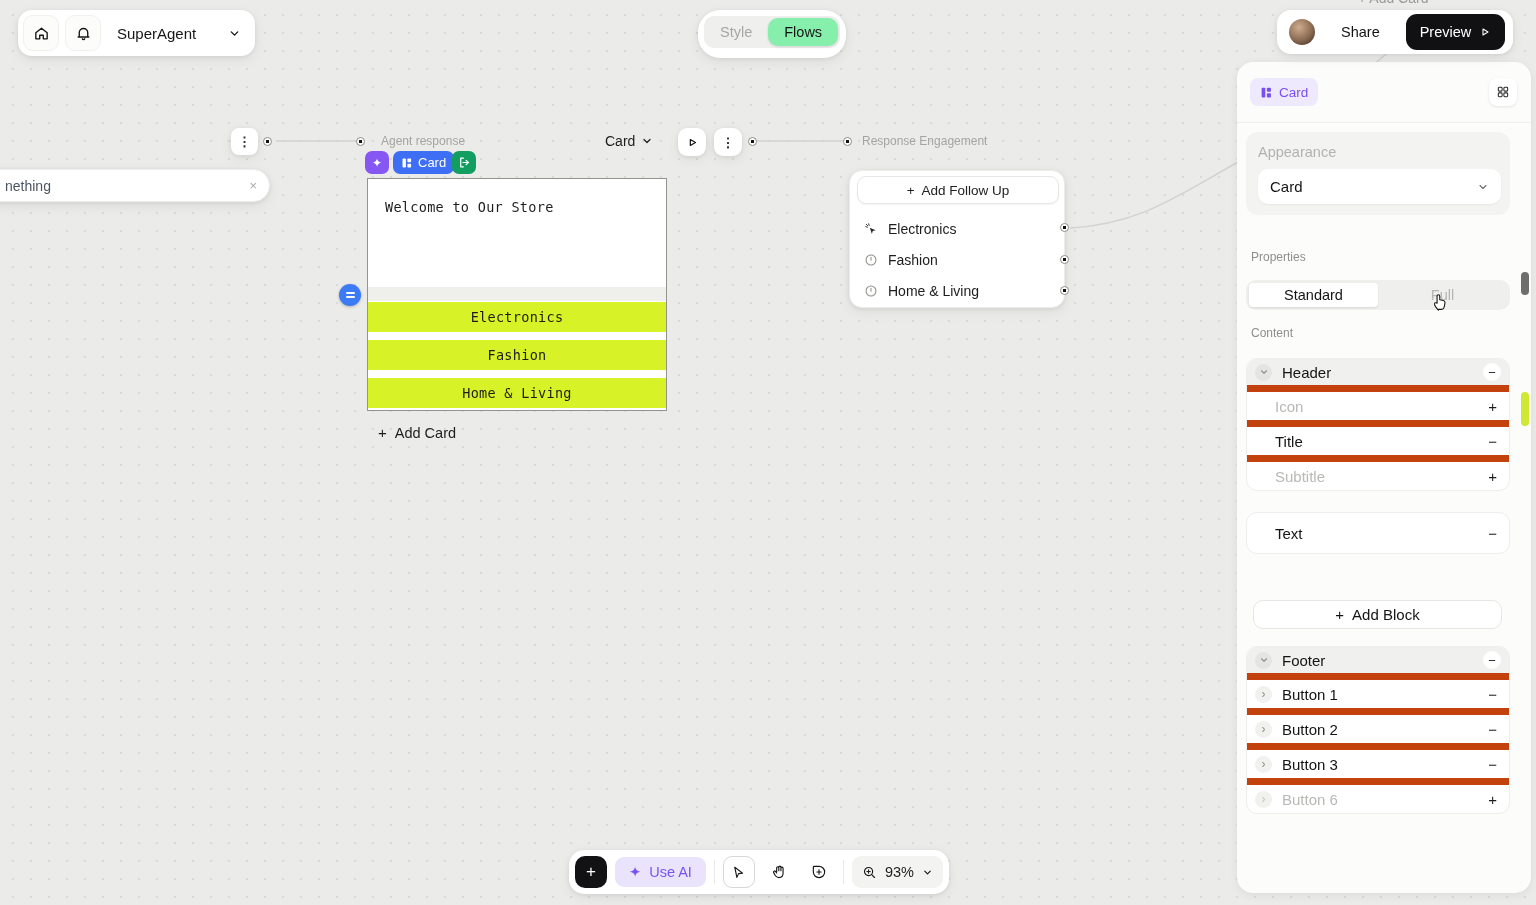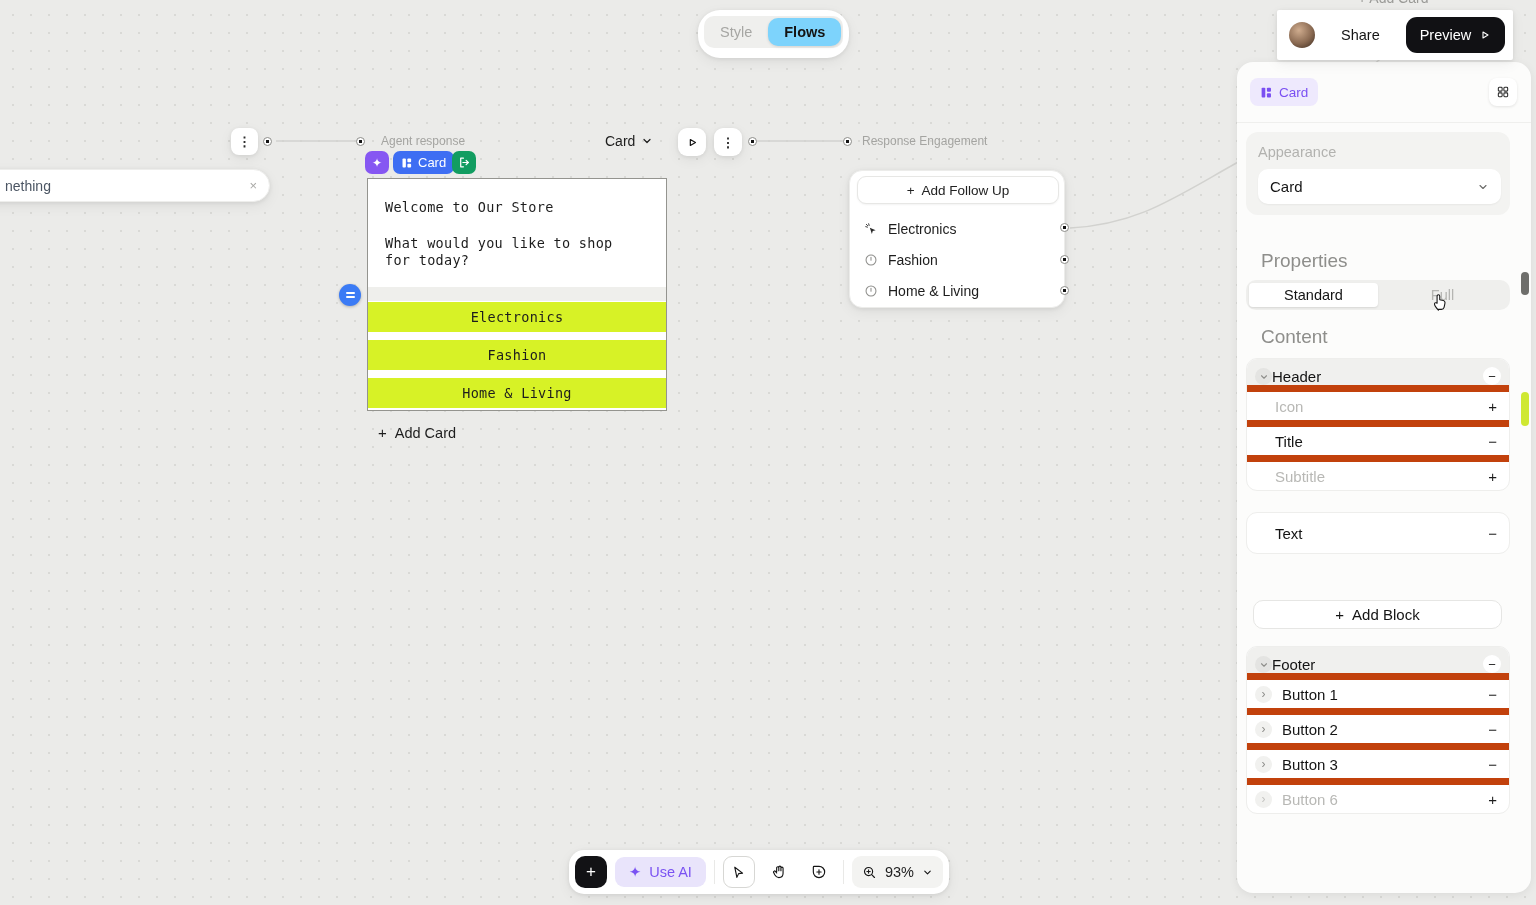--- a/index.html
+++ b/index.html
@@ -26,24 +26,24 @@
   .sq-btn { width:36px; height:36px; border-radius:10px; background:#fcfcfb;
             border:1px solid #f0f0ee; display:flex; align-items:center; justify-content:center; }
   .ws-name { font-size:15px; color:#161616; font-weight:500; margin:0 26px 0 10px; }
 
   
   .toggle-wrap { left:698px; top:10px; height:48px; background:#fff; border-radius:22px;
                  padding:6px; }
   .toggle-inner { background:#efefed; border-radius:10px; height:32px; display:flex; align-items:center; }
   .toggle-seg { font-size:14.5px; padding:0 16px; height:32px; display:flex; align-items:center; border-radius:10px; }
   .seg-off { color:#a6a6a3; }
-  .seg-on { background:#7dd3fc; color:#141414; box-shadow:0 1px 3px rgba(0,0,0,.12); font-weight:700; height:28px; margin-right:2px;}
-
-  
-  .tr-bar { left:1277px; top:10px; height:50px; background:#fff; border-radius:2px;
+  .seg-on { background:#86efac; color:#141414; box-shadow:0 1px 3px rgba(0,0,0,.12); font-weight:400; height:28px; margin-right:2px;}
+
+  
+  .tr-bar { left:1277px; top:10px; height:44px; background:#fff; border-radius:14px;
             padding:0 8px 0 12px; gap:8px; }
   .avatar { width:26px; height:26px; border-radius:50%;
             background:radial-gradient(circle at 38% 32%, #cfac8e, #8a6a52 55%, #4a3628 90%); }
   .share-btn { font-size:14.5px; color:#141414; padding:0 18px; height:34px; display:flex; align-items:center; }
   .preview-btn { background:#111114; color:#fff; border-radius:11px; height:36px;
                  padding:0 14px; gap:8px; font-size:14.5px; font-weight:500; display:flex; align-items:center; }
   .clip-addcard { left:1358px; top:-10px; font-size:14px; color:#9a9a97; }
 
   
   .input-pill { left:-42px; top:169px; width:312px; height:33px; background:#fff;
@@ -113,32 +113,32 @@
   .sb-grid-btn { position:absolute; right:14px; top:16px; width:28px; height:28px;
                  background:#fff; border-radius:8px; box-shadow:0 1px 3px rgba(0,0,0,.1);
                  display:flex; align-items:center; justify-content:center; }
   .sb-div { position:absolute; left:0; top:60px; width:100%; height:1px; background:#efefed; }
   .appearance-box { position:absolute; left:9px; top:70px; width:264px; height:83px;
                     background:#f3f3f1; border-radius:12px; padding:12px 9px 0 12px; }
   .appearance-label { font-size:14.5px; color:#b2b2af; }
   .appearance-dd { margin-top:9px; height:35px; background:#fff; border-radius:10px;
                    padding:0 12px; justify-content:space-between; display:flex; align-items:center;
                    font-size:15px; color:#141414; box-shadow:0 1px 2px rgba(0,0,0,.05); }
-  .sb-label { position:absolute; left:24px; font-size:19px; color:#8e8e8b; }
+  .sb-label { position:absolute; left:14px; font-size:12px; color:#8e8e8b; }
   .seg-ctrl { position:absolute; left:9px; top:218px; width:264px; height:30px;
               background:#efefed; border-radius:10px; display:flex; align-items:center; padding:3px; }
   .seg-std { flex:1; height:24px; background:#fff; border-radius:4px; box-shadow:0 1px 2px rgba(0,0,0,.1);
              display:flex; align-items:center; justify-content:center; font-size:14.5px; color:#141414; }
   .seg-full { flex:1; display:flex; align-items:center; justify-content:center;
               font-size:14.5px; color:#b5b5b2; position:relative;text-align:center; }
   .hand-cursor { position:absolute; left:52px; top:3px; }
 
   .group { position:absolute; left:9px; width:264px; background:#fff; border:1px solid #eeeeec;
            border-radius:11px; overflow:hidden; }
-  .group-head { height:26px; background:#f0f0ee; display:flex; align-items:flex-end; padding:0 8px; }
+  .group-head { height:26px; background:#f0f0ee; display:flex; align-items:center; padding:0 8px; gap:10px; }
   .group-head .g-title { font-size:15px; color:#141414; flex:1; }
   .chev-circle { width:17px; height:17px; border-radius:50%; background:#e4e4e2;
                  display:flex; align-items:center; justify-content:center; }
   .minus-circle { width:18px; height:18px; border-radius:50%; background:#fff;
                   display:flex; align-items:center; justify-content:center;
                   font-size:13px; color:#1d1d1d; }
   .g-row { height:35px; display:flex; align-items:center; padding:0 12px 0 8px; gap:10px;
            border-top:7px solid #c2410c; }
   .g-row:first-child { border-top:none; }
   .g-row .r-label { flex:1; font-size:15px; color:#141414; padding-left:20px; }
@@ -209,21 +209,20 @@
   <div class="abs badge badge-exit" style="left:452px; top:151px;">
     <svg width="13" height="13" viewBox="0 0 24 24">
         <path d="M10 4 H5 V20 H10" fill="none" stroke="#fff" stroke-width="2.3" stroke-linecap="round" stroke-linejoin="round"></path>
         <line x1="9" y1="12" x2="19" y2="12" stroke="#fff" stroke-width="2.3" stroke-linecap="round"></line>
         <polyline points="15,8 19,12 15,16" fill="none" stroke="#fff" stroke-width="2.3" stroke-linecap="round" stroke-linejoin="round"></polyline>
       </svg>
   </div>
 
   <div class="abs card-preview mono">
     <div class="card-title">Welcome to Our Store</div>
-    <div class="card-body">What would you like to shop for today?</div>
     <div class="card-sep"></div>
     <div class="card-btn" style="top:123px;">Electronics</div>
     <div class="card-btn" style="top:161px;">Fashion</div>
     <div class="card-btn" style="top:199px;">Home &amp; Living</div>
   </div>
   <div class="abs drag-handle">
       <i></i>
       <i></i>
     </div>
 
@@ -416,20 +415,37 @@
         <span class="row-chev" style="color:#c4c4c1;">›</span>
         <span class="r-label haschev">Button 6</span>
         <span class="r-action">+</span>
       </div>
     </div>
   </div>
 
   <div class="scroll-thumb" style="top:272px; height:23px; background:#6e6e6b;"></div>
   <div class="scroll-thumb" style="top:392px; height:34px; background:#cfe832;"></div>
 
+  <div class="abs flex tl-bar shadow">
+    <div class="sq-btn">
+      <svg width="17" height="17" viewBox="0 0 24 24">
+          <path d="M4 11 L12 4.5 L20 11 V19.5 H14.5 V14.5 H9.5 V19.5 H4 Z" fill="none" stroke="#141414" stroke-width="1.9" stroke-linejoin="round"></path>
+        </svg>
+    </div>
+    <div class="sq-btn">
+      <svg width="17" height="17" viewBox="0 0 24 24">
+          <path d="M6 17 V11 a6 6 0 0 1 12 0 v6 M4.5 17 H19.5" fill="none" stroke="#141414" stroke-width="1.9" stroke-linecap="round" stroke-linejoin="round"></path>
+          <path d="M10.3 19.5 a1.8 1.8 0 0 0 3.4 0" fill="none" stroke="#141414" stroke-width="1.9" stroke-linecap="round"></path>
+        </svg>
+    </div>
+    <span class="ws-name">SuperAgent</span>
+    <svg width="13" height="13" viewBox="0 0 24 24">
+        <polyline points="6,9 12,15 18,9" fill="none" stroke="#141414" stroke-width="2.4" stroke-linecap="round" stroke-linejoin="round"></polyline>
+      </svg>
+  </div>
 
   <div class="abs toggle-wrap shadow">
     <div class="toggle-inner">
       <div class="toggle-seg seg-off">Style</div>
       <div class="toggle-seg seg-on">Flows</div>
     </div>
   </div>
 
   <div class="abs flex tr-bar shadow">
     <div class="avatar"></div>

